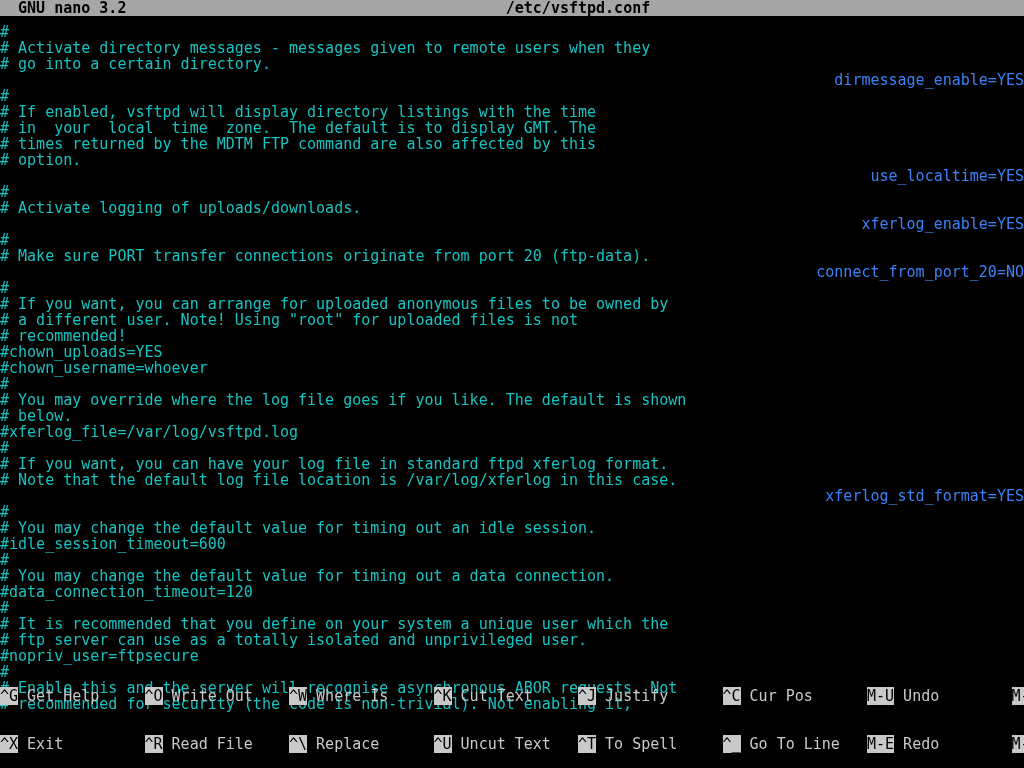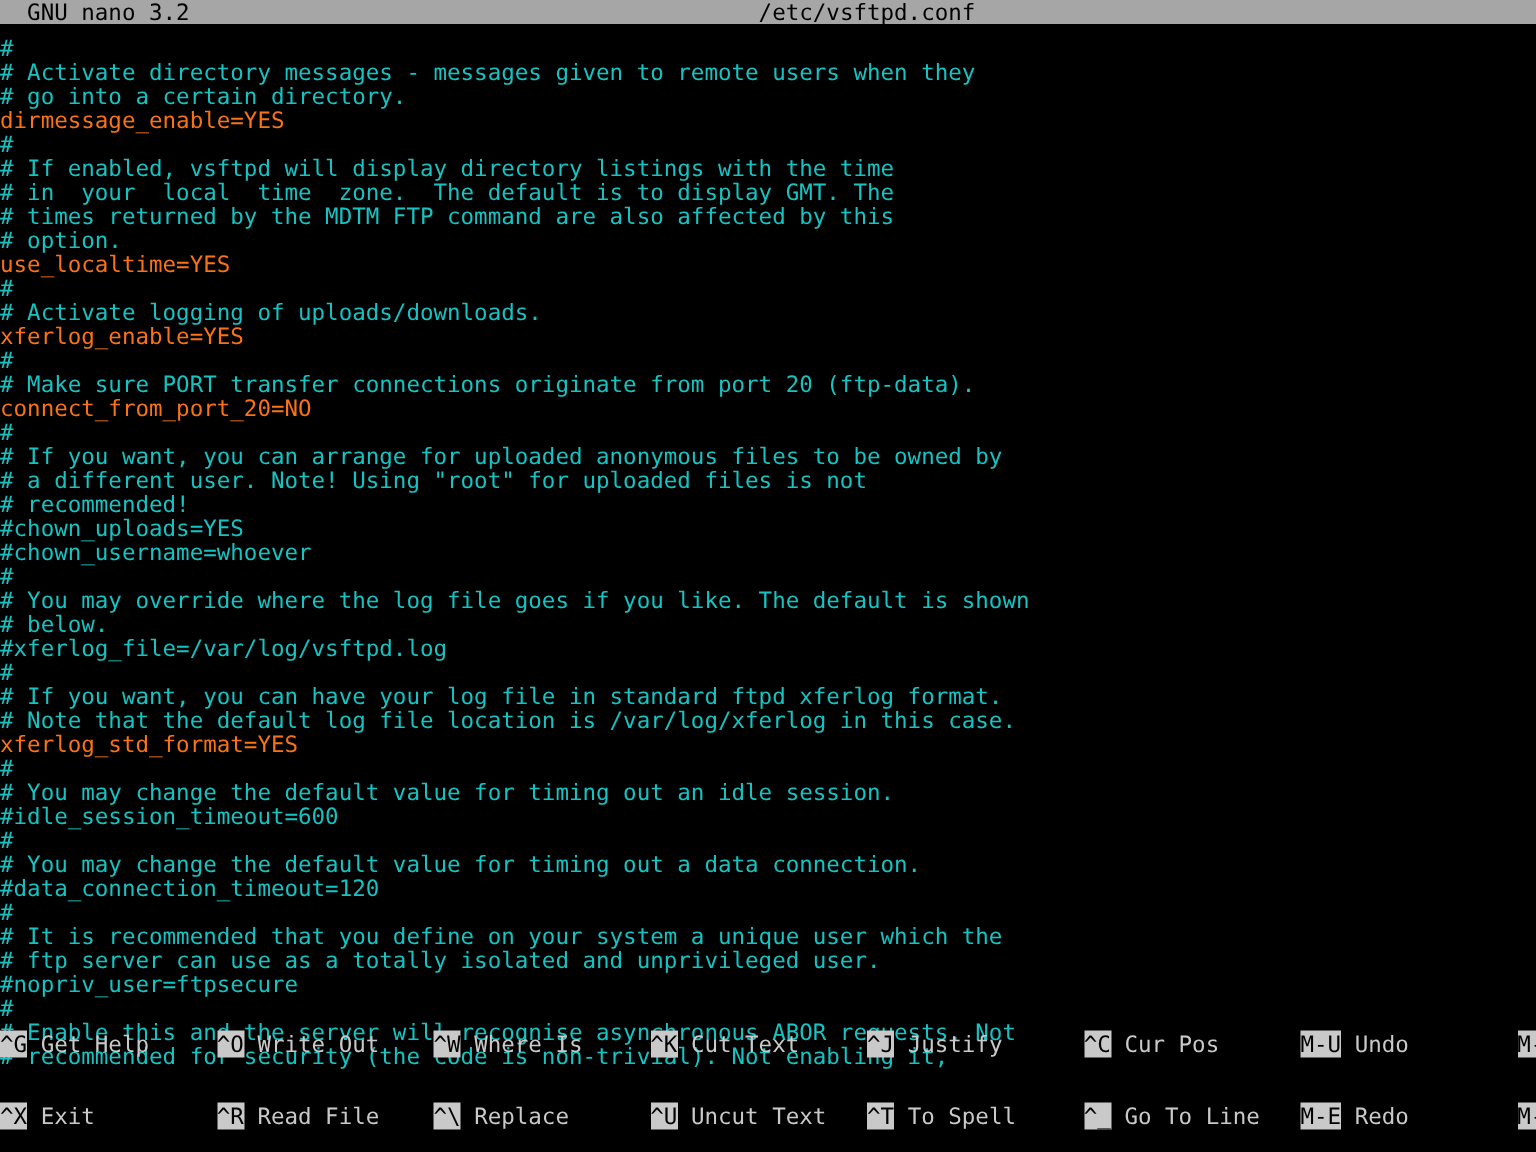--- a/index.html
+++ b/index.html
@@ -14,28 +14,28 @@
     overflow: hidden;
     color: #bdbdbd;
     letter-spacing: 0px;
   }
   .titlebar {
     background: #a6a6a6;
     color: #000;
     width: 100%;
     height: 16px;
     white-space: pre;
-    font-weight: normal;
+    font-weight: bold;
   }
   .editor {
     white-space: pre;
     padding-top: 8px;
   }
   .comment { color: #16c3c2; } 
-  .setting { color: #f97316; }   
+  .setting { color: #3b82f6; text-align: right; }   
   .keybar {
     position: absolute;
     bottom: 0;
     left: 0;
     width: 1024px;
     color: #c9c9c9;
     white-space: pre;
   }
   .keybar .row { height: 16px; }
   .kcap {

